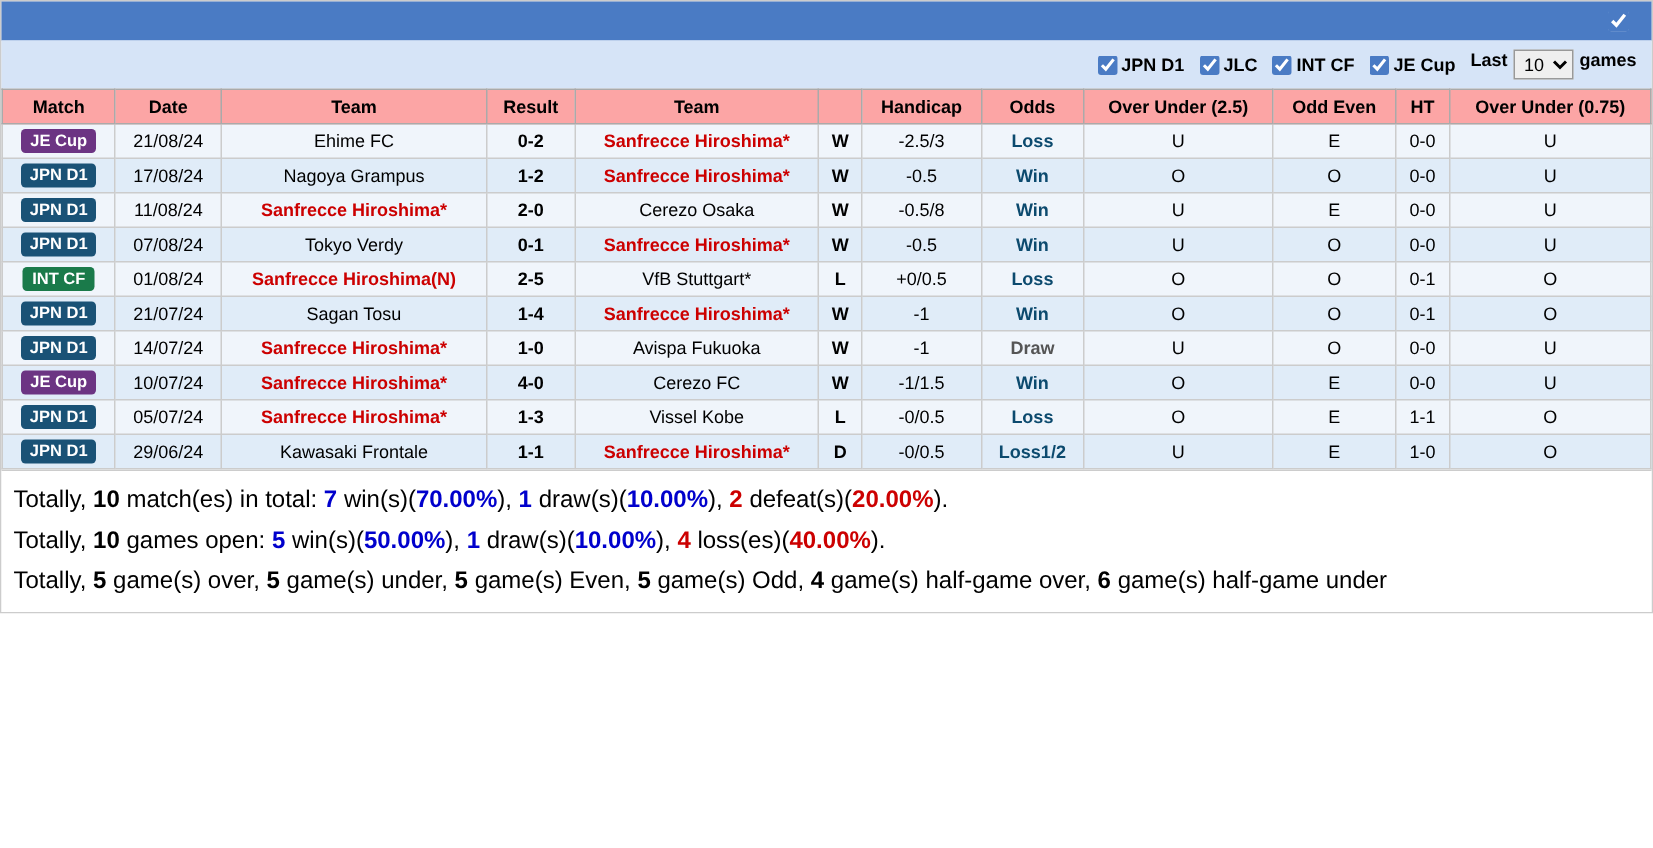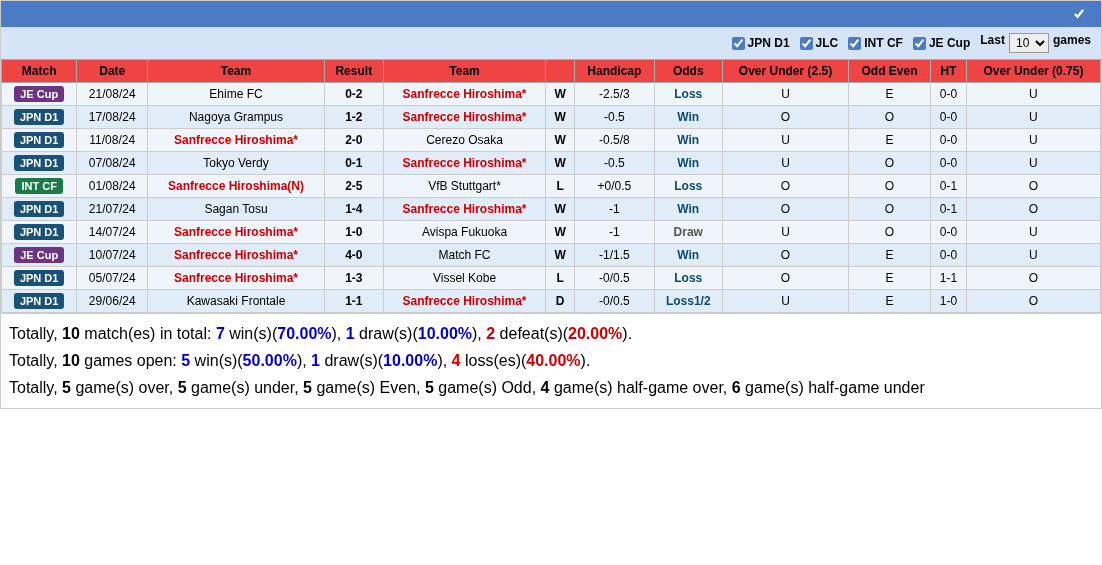--- a/index.html
+++ b/index.html
@@ -52,21 +52,21 @@
       font-size: 12px;
       padding: 1px 2px;
       border: 1px solid #999;
     }
 
     table {
       width: 100%;
       border-collapse: collapse;
     }
     thead tr {
-      background: #ef4444;
+      background: #fca5a5;
     }
     thead th {
       padding: 4px 6px;
       text-align: center;
       font-size: 12px;
       font-weight: bold;
       border: 1px solid #aaa;
       vertical-align: middle;
     }
     tbody tr:nth-child(odd) { background: #f0f5fb; }
@@ -283,21 +283,21 @@
     <td>0-0</td>
     <td>U</td>
   </tr>
         <tr>
     <td>
       <span class="badge" style="background:#6c3483">JE Cup</span>
     </td>
     <td>10/07/24</td>
     <td class="team-red">Sanfrecce Hiroshima*</td>
     <td class="result-score">4-0</td>
-    <td class="team-black">Match FC</td>
+    <td class="team-black">Cerezo FC</td>
     <td class="outcome-w" style="font-weight:bold">W</td>
     <td>-1/1.5</td>
     <td class="win-text">Win</td>
     <td>O</td>
     <td>E</td>
     <td>0-0</td>
     <td>U</td>
   </tr>
         <tr>
     <td>

